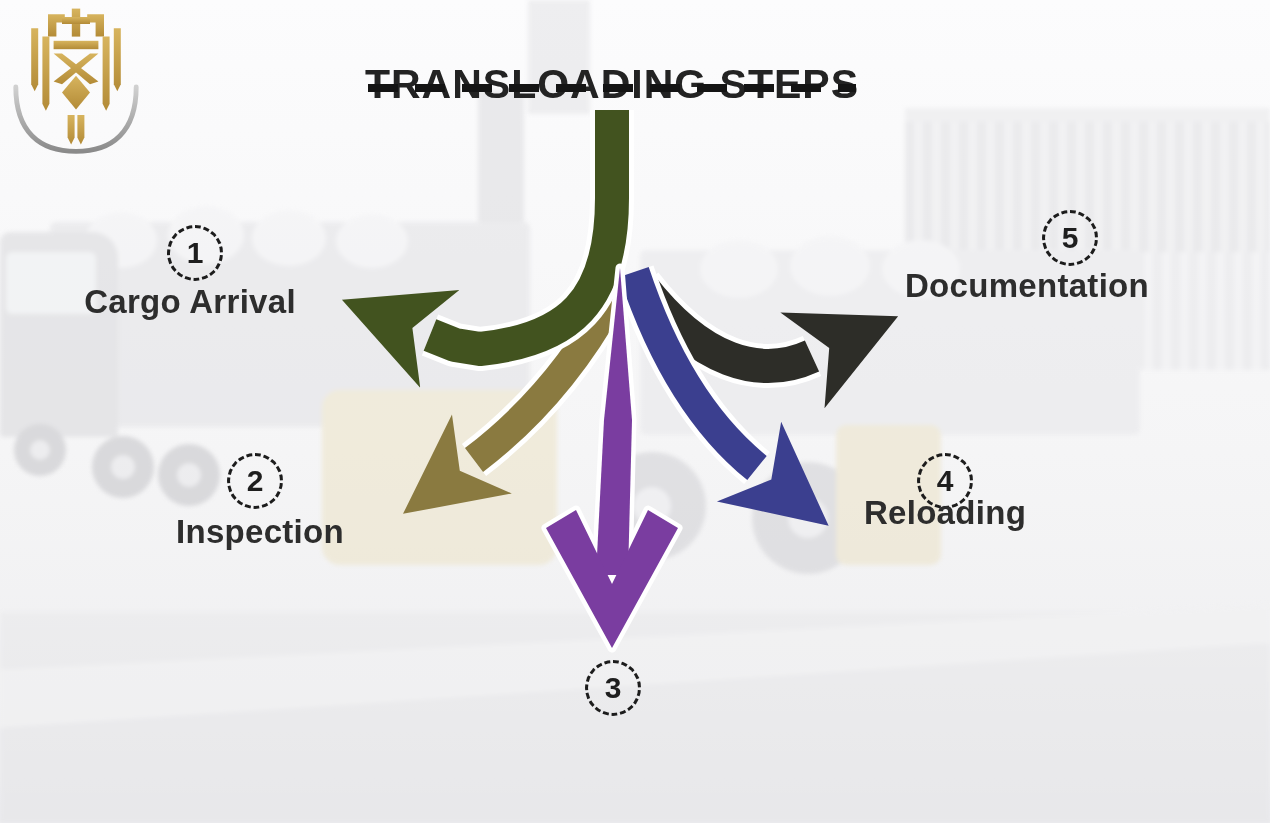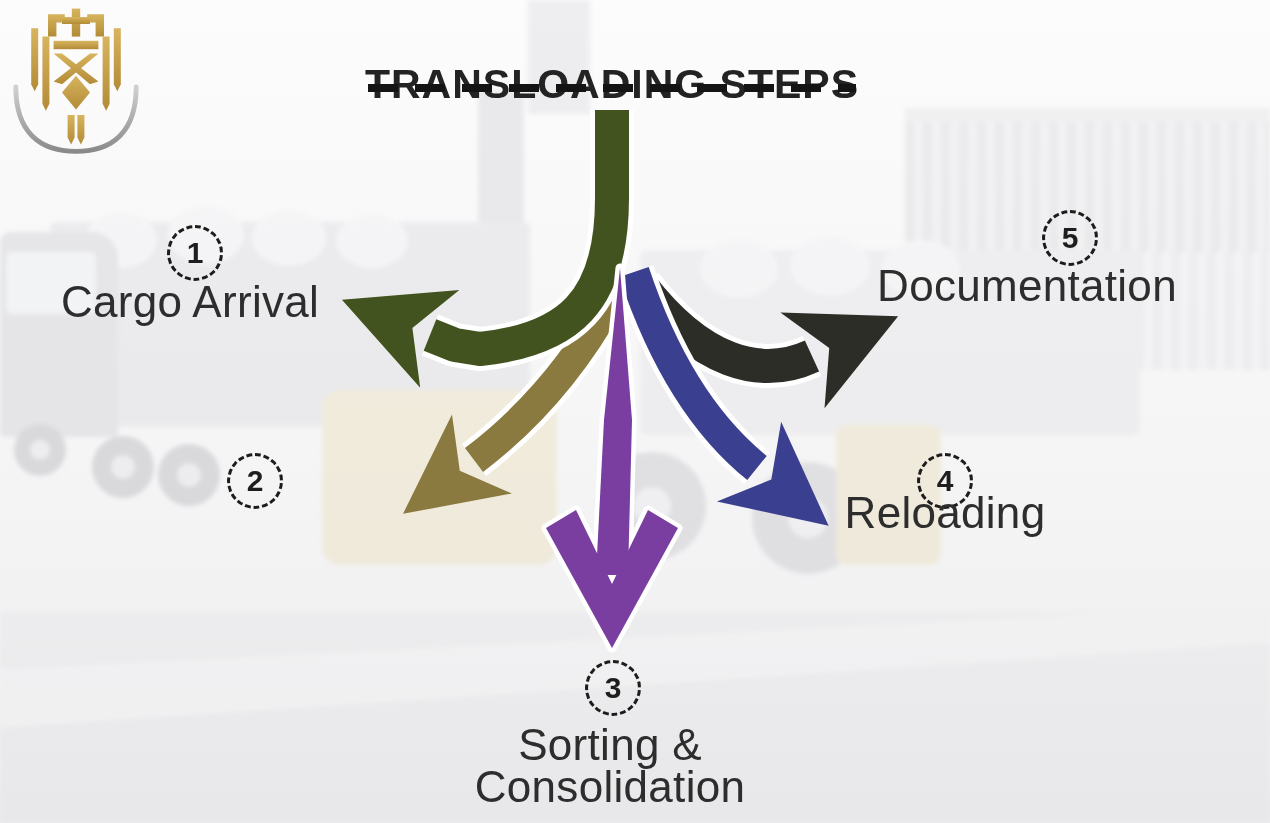--- a/index.html
+++ b/index.html
@@ -42,21 +42,21 @@
     background:repeating-linear-gradient(90deg,#141414 0 30px,transparent 30px 47px);}
 
   
   svg.arrows{position:absolute;inset:0;}
 
   
   .badge{position:absolute;width:56px;height:56px;border:3px dashed #1c1c1c;border-radius:50%;
     display:flex;align-items:center;justify-content:center;
     font-size:30px;font-weight:600;color:#1e1e1e;box-sizing:border-box;}
   .lbl{position:absolute;width:320px;text-align:center;
-    font-size:44px;font-weight:400;line-height:42px;color:#2d2d2d;letter-spacing:.3px;}
+    font-size:33px;font-weight:700;line-height:42px;color:#2d2d2d;letter-spacing:.3px;}
   .lbl span{display:block;}
 
   
   .logo{position:absolute;left:6px;top:2px;width:140px;height:156px;}
 </style>
 </head>
 <body>
 
 <div class="stage">
 
@@ -169,28 +169,25 @@
   </div>
   <div class="lbl" style="left:30px;top:281px;">
     <span>Cargo Arrival</span>
     <span></span>
   </div>
 
   <div class="badge" style="left:227px;top:453px;">
     <span>2</span>
   </div>
   <div class="lbl" style="left:100px;top:511px;">
+    <span>Inspection</span>
   </div>
 
   <div class="badge" style="left:585px;top:660px;">
     <span>3</span>
-  </div>
-  <div class="lbl" style="left:450px;top:724px;">
-    <span>Sorting &amp;</span>
-    <span>Consolidation</span>
   </div>
 
   <div class="badge" style="left:917px;top:453px;">
     <span>4</span>
   </div>
   <div class="lbl" style="left:785px;top:492px;text-align:center;">
     <span>Reloading</span>
     <span></span>
   </div>
 

